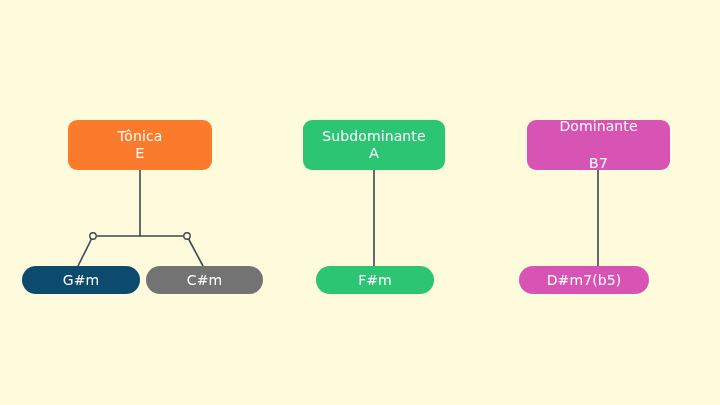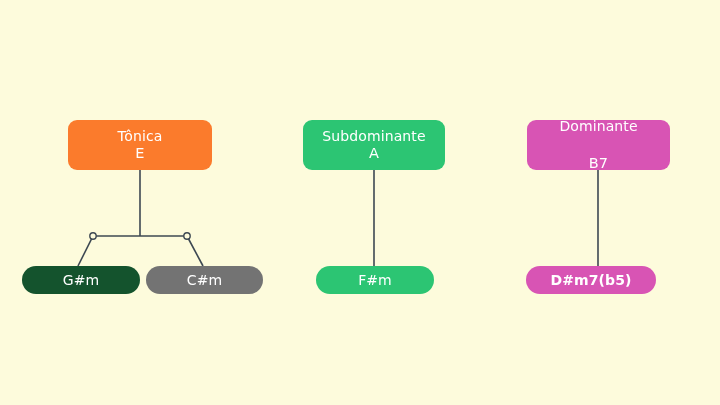--- a/index.html
+++ b/index.html
@@ -105,21 +105,21 @@
   .g-subdominante  { left: 280px; width: 180px; }
   .g-dominante     { left: 460px; width: 260px; }
 
   .g-tonica .parent-node       { left: 68px;  width: 144px; }
   .g-subdominante .parent-node { left: 23px;  width: 142px; }
   .g-dominante .parent-node    { left: 67px;  width: 143px; }
 
   .g-tonica  .child-gm   { left: 22px;  width: 118px; }
   .g-tonica  .child-cm   { left: 146px; width: 117px; }
   .g-subdominante .child-fm { left: 36px; width: 118px; }
-  .g-dominante .child-dm { left: 66px; width: 130px; font-weight: bold; }
+  .g-dominante .child-dm { left: 59px; width: 130px; }
 </style>
 </head>
 <body style="background: rgb(253, 251, 220);">
 
 <div id="diagram-canvas" style="background: rgb(253, 251, 220);">
 
   <svg id="connector-layer" viewBox="0 0 720 405" width="720" height="405" xmlns="http://www.w3.org/2000/svg">
 
     <g>
 
@@ -146,21 +146,21 @@
 
   <div id="node-layer">
 
     <div class="func-group g-tonica">
 
       <div class="parent-node" style="background: rgb(251, 123, 44);">
         <span class="parent-role">Tônica</span>
         <span class="parent-chord">E</span>
       </div>
 
-      <div class="child-node child-gm" style="background: #14532d;">
+      <div class="child-node child-gm" style="background: #0c4a6e;">
         <span>G#m</span>
       </div>
 
       <div class="child-node child-cm" style="background: #737373;">
         <span>C#m</span>
       </div>
     </div>
 
     <div class="func-group g-subdominante">
 

